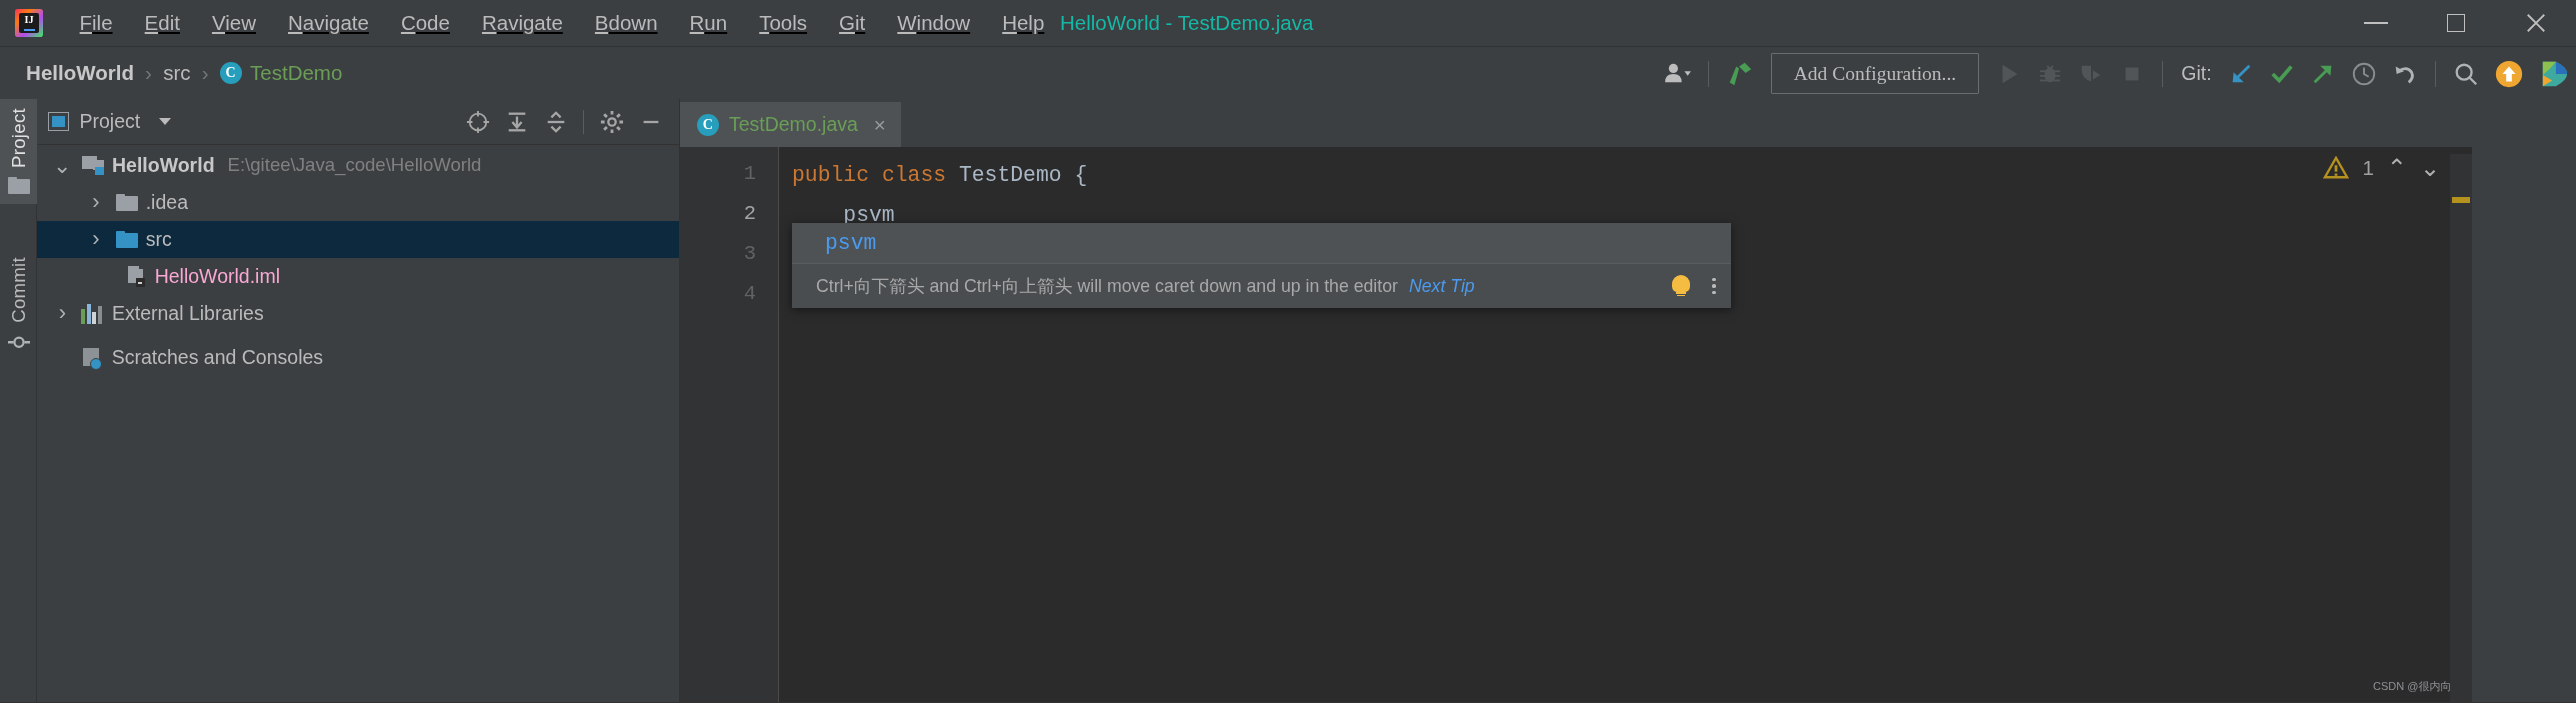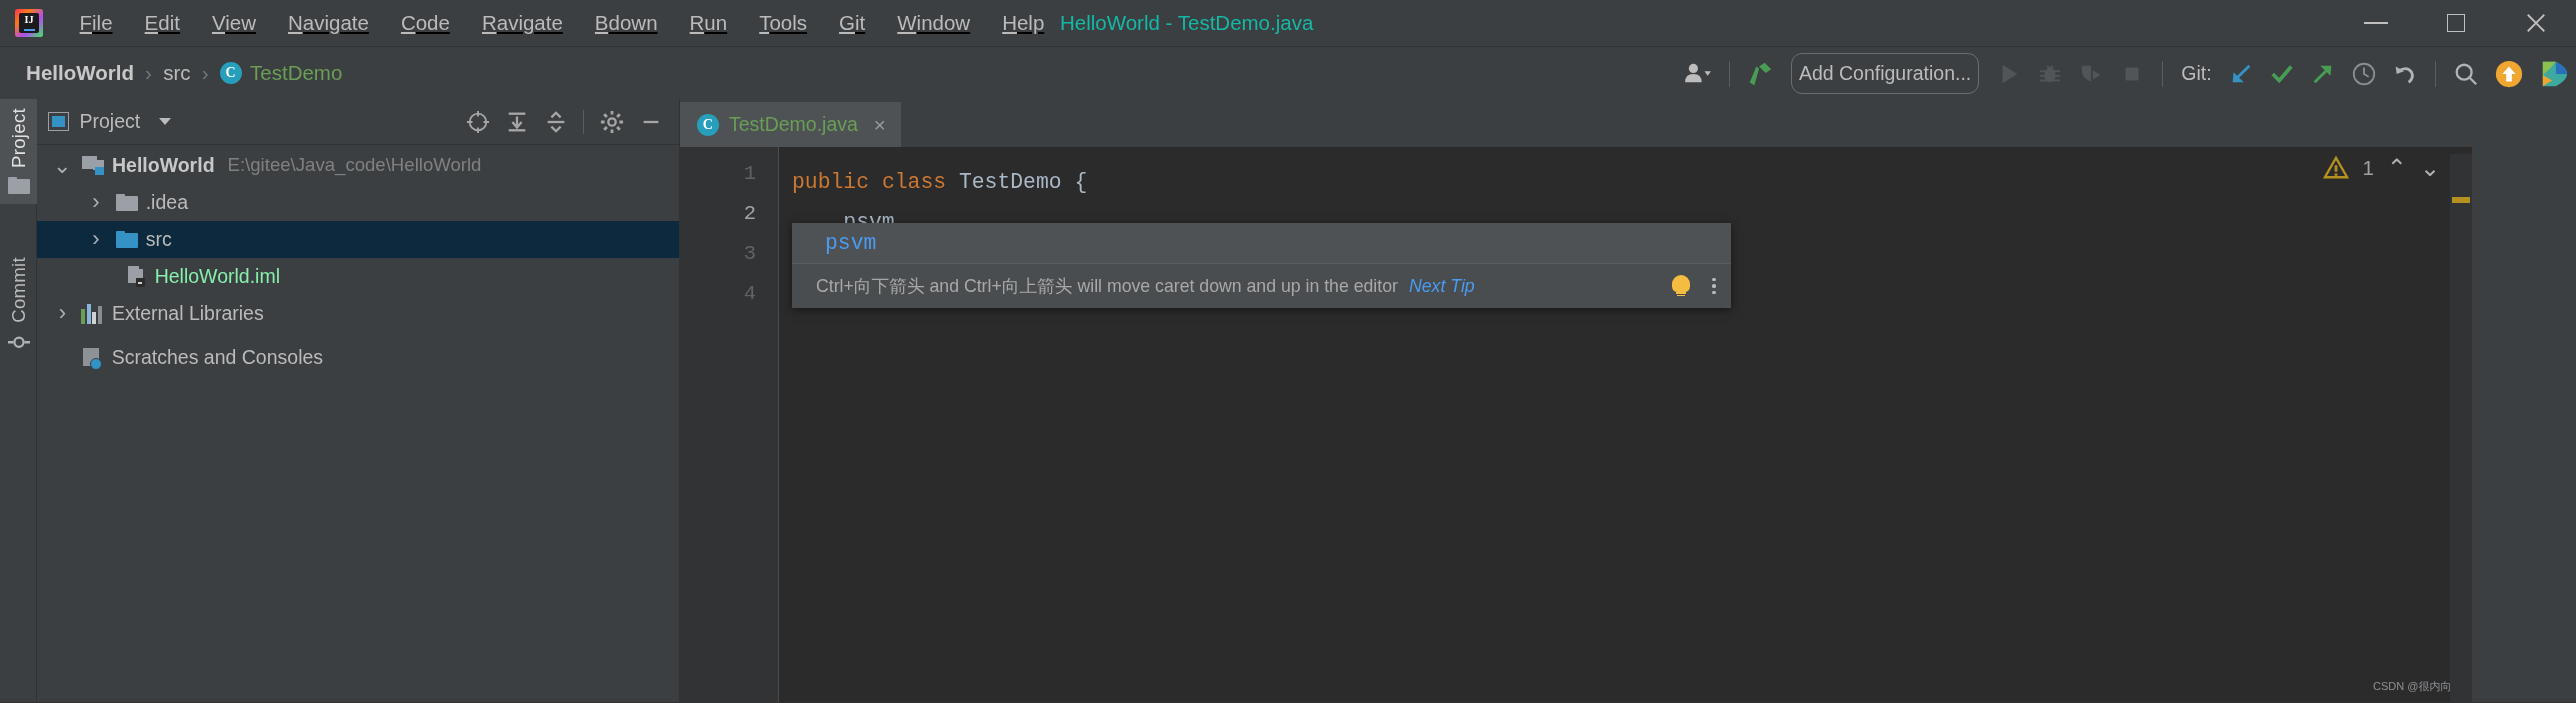--- a/index.html
+++ b/index.html
@@ -76,23 +76,23 @@
   .tb-right {
     position: absolute; right: 0; top: 0; height: 53px;
     display: flex; align-items: center; gap: 0;
   }
   .tb-btn {
     height: 41px; min-width: 41px; display: flex; align-items: center;
     justify-content: center; color: #a6a6a6; padding: 0 7.4px;
   }
   .tb-sep { width: 0.9px; height: 26px; background: #5a5d5f; margin: 0 9.3px; }
   .addcfg {
-    height: 41px; padding: 0 7px; border: 0.9px solid #6b6e70; border-radius: 11px;
+    height: 41px; padding: 0 22px; border: 0.9px solid #6b6e70; border-radius: 1px;
     color: #bbbbbb; font-size: 19.5px; display: flex; align-items: center;
-    margin: 0 9.3px; background: transparent; white-space: nowrap;
+    margin: 0 9.3px; background: transparent; white-space: nowrap; font-family: Liberation Serif, serif;
   }
   .git-label { color: #bbbbbb; font-size: 19.5px; padding: 0 9.3px; }
   .dis { opacity: 0.45; }
 
   
   .stripe {
     position: absolute; left: 0; top: 99px; width: 37px; height: 604px;
     background: #3c3f41; border-right: 0.9px solid #323232;
   }
   .stripe-tab {
@@ -143,21 +143,21 @@
     height: 37px; display: flex; align-items: center; padding-left: 9.3px;
     font-size: 19.5px; color: #bbbbbb; white-space: nowrap; gap: 0;
   }
   .trow.sel { background: #0d293e; }
   .tw { width: 32px; display: flex; align-items: center; justify-content: center; }
   .chev { color: #aeb1b3; font-size: 16px; line-height: 1; }
   .ticon { width: 30px; display: flex; align-items: center; justify-content: center; }
   .tlabel { margin-left: 3.7px; }
   .tlabel.bold { font-weight: bold; color: #c8c8c8; }
   .tpath { color: #808080; font-size: 18.6px; margin-left: 13px; }
-  .tlabel.iml { color: #86efac; }
+  .tlabel.iml { color: #f9a8d4; }
 
   .fld { width: 22px; height: 17.7px; position: relative; }
   .fld .tab { position: absolute; left: 0; top: 0; width: 9.3px; height: 3.7px;
     background: #9aa0a6; border-radius: 0.9px 0.9px 0 0; }
   .fld .body { position: absolute; left: 0; top: 2.8px; width: 22px; height: 15px;
     background: #9aa0a6; border-radius: 0.9px; }
   .fld.blue .tab { background: #3592c4; }
   .fld.blue .body { background: #3592c4; }
   .mod { width: 22px; height: 18.6px; position: relative; }
   .mod .sq { position: absolute; left: 0; top: 0; width: 15px; height: 13px;
@@ -204,21 +204,21 @@
   .gutter {
     width: 99px; background: #313335; border-right: 0.9px solid #4b4b4b;
     padding-top: 7.4px; flex: none;
   }
   .ln {
     height: 40px; line-height: 40px; text-align: right; padding-right: 22px;
     color: #606366; font-size: 20.5px; font-family: "Liberation Mono", monospace;
   }
   .ln.cur { color: #a4a3a3; }
   .code {
-    position: relative; flex: 1; padding-top: 15px;
+    position: relative; flex: 1; padding-top: 8px;
     font-family: "Liberation Mono", monospace; font-size: 21.4px;
   }
   .cline { height: 40px; line-height: 40px; padding-left: 13px; white-space: pre; color: #a9b7c6; }
   .kw { color: #cc7832; }
   .id { color: #a9b7c6; }
   .brc { color: #a9b7c6; }
 
   
   .ac {
     position: absolute; left: 13px; top: 76px; width: 939px;

